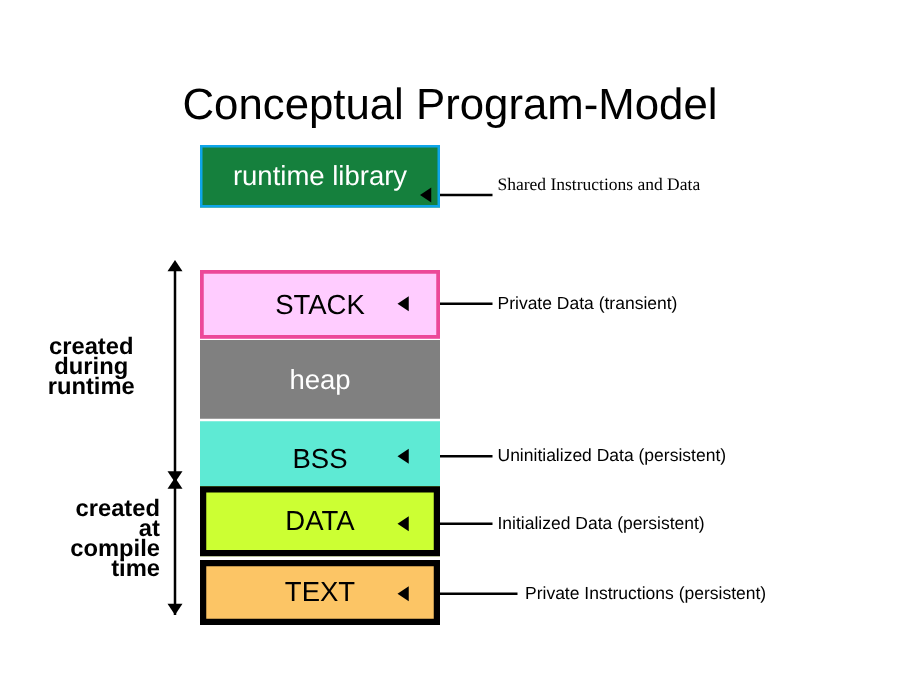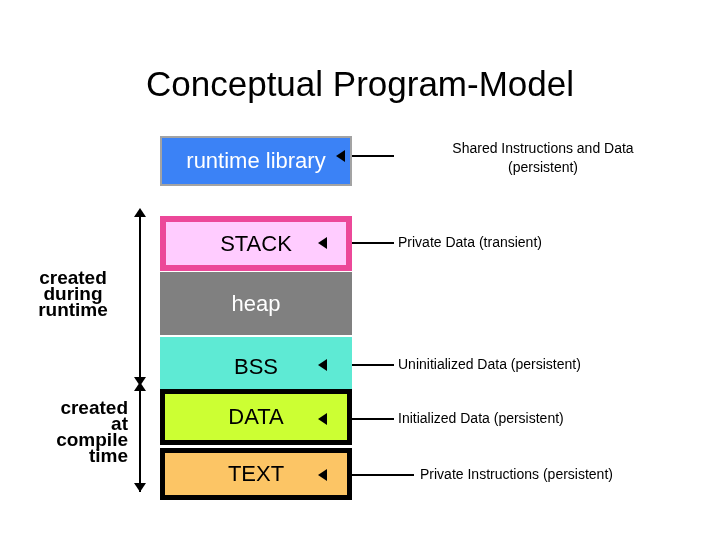--- a/index.html
+++ b/index.html
@@ -45,31 +45,31 @@
     width: 192px;
     box-sizing: border-box;
     display: flex;
     align-items: center;
     justify-content: center;
     font-size: 22px;
     line-height: 1;
   }
 
   #block-runtime-library {
-    top: 136px;
+    top: 116px;
     height: 50px;
-    background: #3b82f6;
-    border: 2px solid #a3a3a3;
+    background: #15803d;
+    border: 2px solid #0ea5e9;
     color: #ffffff;
   }
   #block-stack {
     top: 216px;
     height: 55px;
     background: #ffccff;
-    border: 6px solid #ec4899;
+    border: 3px solid #ec4899;
     color: #000000;
   }
   #block-heap {
     top: 272px;
     height: 63px;
     background: #808080;
     color: #ffffff;
   }
   #block-bss {
     top: 337px;
@@ -163,21 +163,21 @@
   
   .annotation {
     font-size: 14px;
     line-height: 19px;
     color: #000000;
   }
   #ann-runtime {
     left: 398px;
     top: 139px;
     width: 290px;
-    text-align: center;
+    font-family: Liberation Serif, serif;
   }
   #ann-stack { left: 398px; top: 233px; width: 300px; text-align: left; }
   #ann-bss   { left: 398px; top: 355px; width: 300px; text-align: left; }
   #ann-data  { left: 398px; top: 409px; width: 300px; text-align: left; }
   #ann-text  { left: 420px; top: 465px; width: 300px; text-align: left; }
 
   .ann-line2 { display: block; }
 </style>
 </head>
 <body>
@@ -241,21 +241,20 @@
   <div class="abs connector-arrowhead" id="ahr-bss"></div>
 
   <div class="abs connector" id="conn-data"></div>
   <div class="abs connector-arrowhead" id="ahr-data"></div>
 
   <div class="abs connector" id="conn-text"></div>
   <div class="abs connector-arrowhead" id="ahr-text"></div>
 
   <div class="abs annotation" id="ann-runtime">
     <span>Shared Instructions and Data</span>
-    <span class="ann-line2">(persistent)</span>
   </div>
 
   <div class="abs annotation" id="ann-stack">
     <span>Private Data (transient)</span>
   </div>
 
   <div class="abs annotation" id="ann-bss">
     <span>Uninitialized Data (persistent)</span>
   </div>
 

